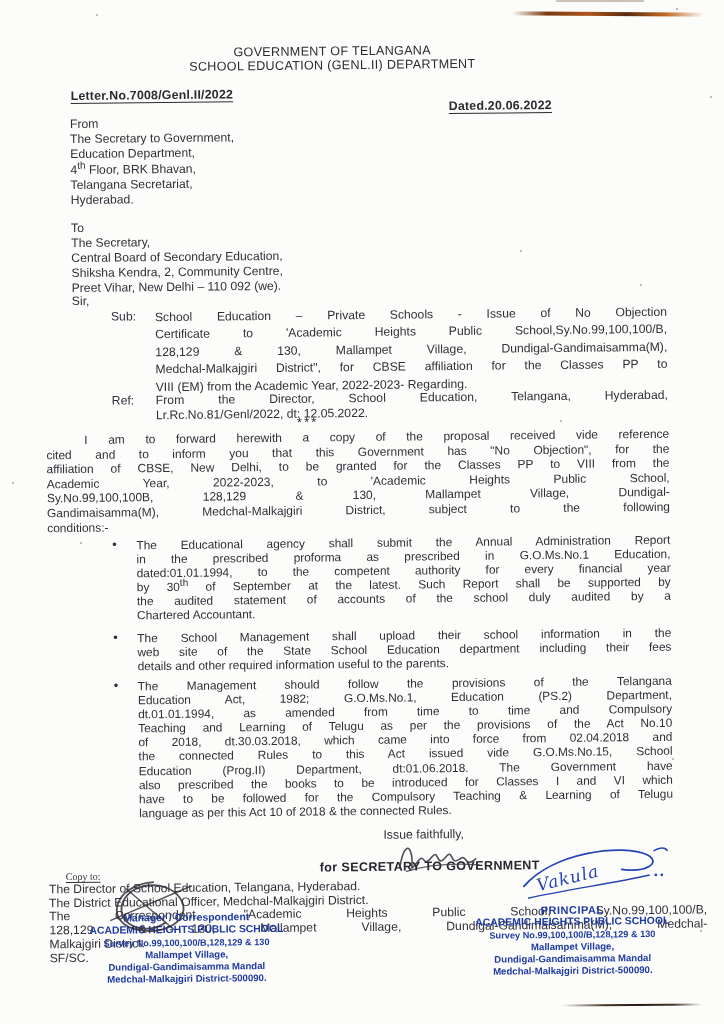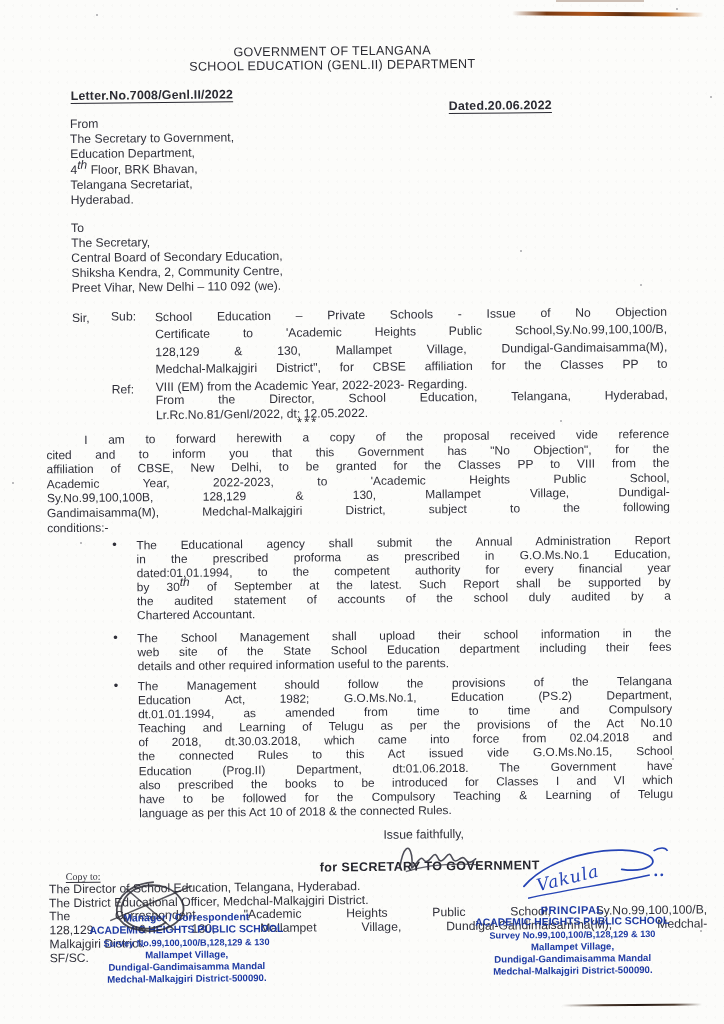--- a/index.html
+++ b/index.html
@@ -3,33 +3,33 @@
 <meta charset="utf-8">
 <style>
   html,body{margin:0;padding:0;background:#e8e8e8;}
   .page{position:relative;width:724px;height:1024px;margin:0 auto;overflow:hidden;
         background:#fcfcfa;
         background-image:radial-gradient(rgba(0,0,0,.015) 1px, transparent 1px);
         background-size:9px 11px;
         font-family:"Liberation Sans", sans-serif;color:#30303a;}
   .sheet{position:absolute;inset:0;transform:rotate(-0.6deg);transform-origin:50% 50%;}
   .blk{position:absolute;font-size:12.2px;line-height:15px;}
-  sup{font-size:12px;line-height:0;vertical-align:super;font-style:italic;}
+  sup{font-size:10px;line-height:0;vertical-align:super;}
   .hdr{top:44px;left:-25px;width:724px;text-align:center;font-size:12.6px;line-height:14px;
        letter-spacing:.3px;color:#2b2b33;}
   .letterno{top:86px;left:75px;font-weight:bold;font-size:12.4px;text-decoration:underline;
             text-underline-offset:3px;color:#2b2b33;letter-spacing:.2px;}
   .dated{top:100px;left:453px;font-weight:bold;font-size:12.4px;text-decoration:underline;
          text-underline-offset:3px;color:#2b2b33;letter-spacing:.2px;}
   .from{top:114px;left:74px;line-height:15.2px;}
   .to{top:218px;left:74px;line-height:15px;}
-  .sir{top:308px;left:74px;}
+  .sir{top:291px;left:74px;}
   .sublabel{top:307px;left:113px;text-align:right;}
   .subtxt{top:307px;left:157px;width:512px;line-height:17.4px;}
-  .reflabel{top:380px;left:113px;}
+  .reflabel{top:391px;left:113px;}
   .reftxt{top:391px;left:157px;width:512px;line-height:15.2px;}
   .stars{top:414px;left:298px;font-size:13px;letter-spacing:2px;color:#2b2b33;}
   .para{top:430px;left:47px;width:623px;font-size:12px;line-height:14.6px;}
   .para .ln:first-child{text-indent:38px;}
   .jl .ln{text-align:justify;text-align-last:justify;}
   .jl .ln:last-child{text-align-last:left;}
   .bullet{left:110px;width:560px;}
   .b1{top:536px;} .b2{top:629px;} .b3{top:677px;}
   .bdot{position:absolute;left:2px;top:-2px;font-size:13px;}
   .btxt{margin-left:26px;font-size:11.9px;line-height:14.1px;}

